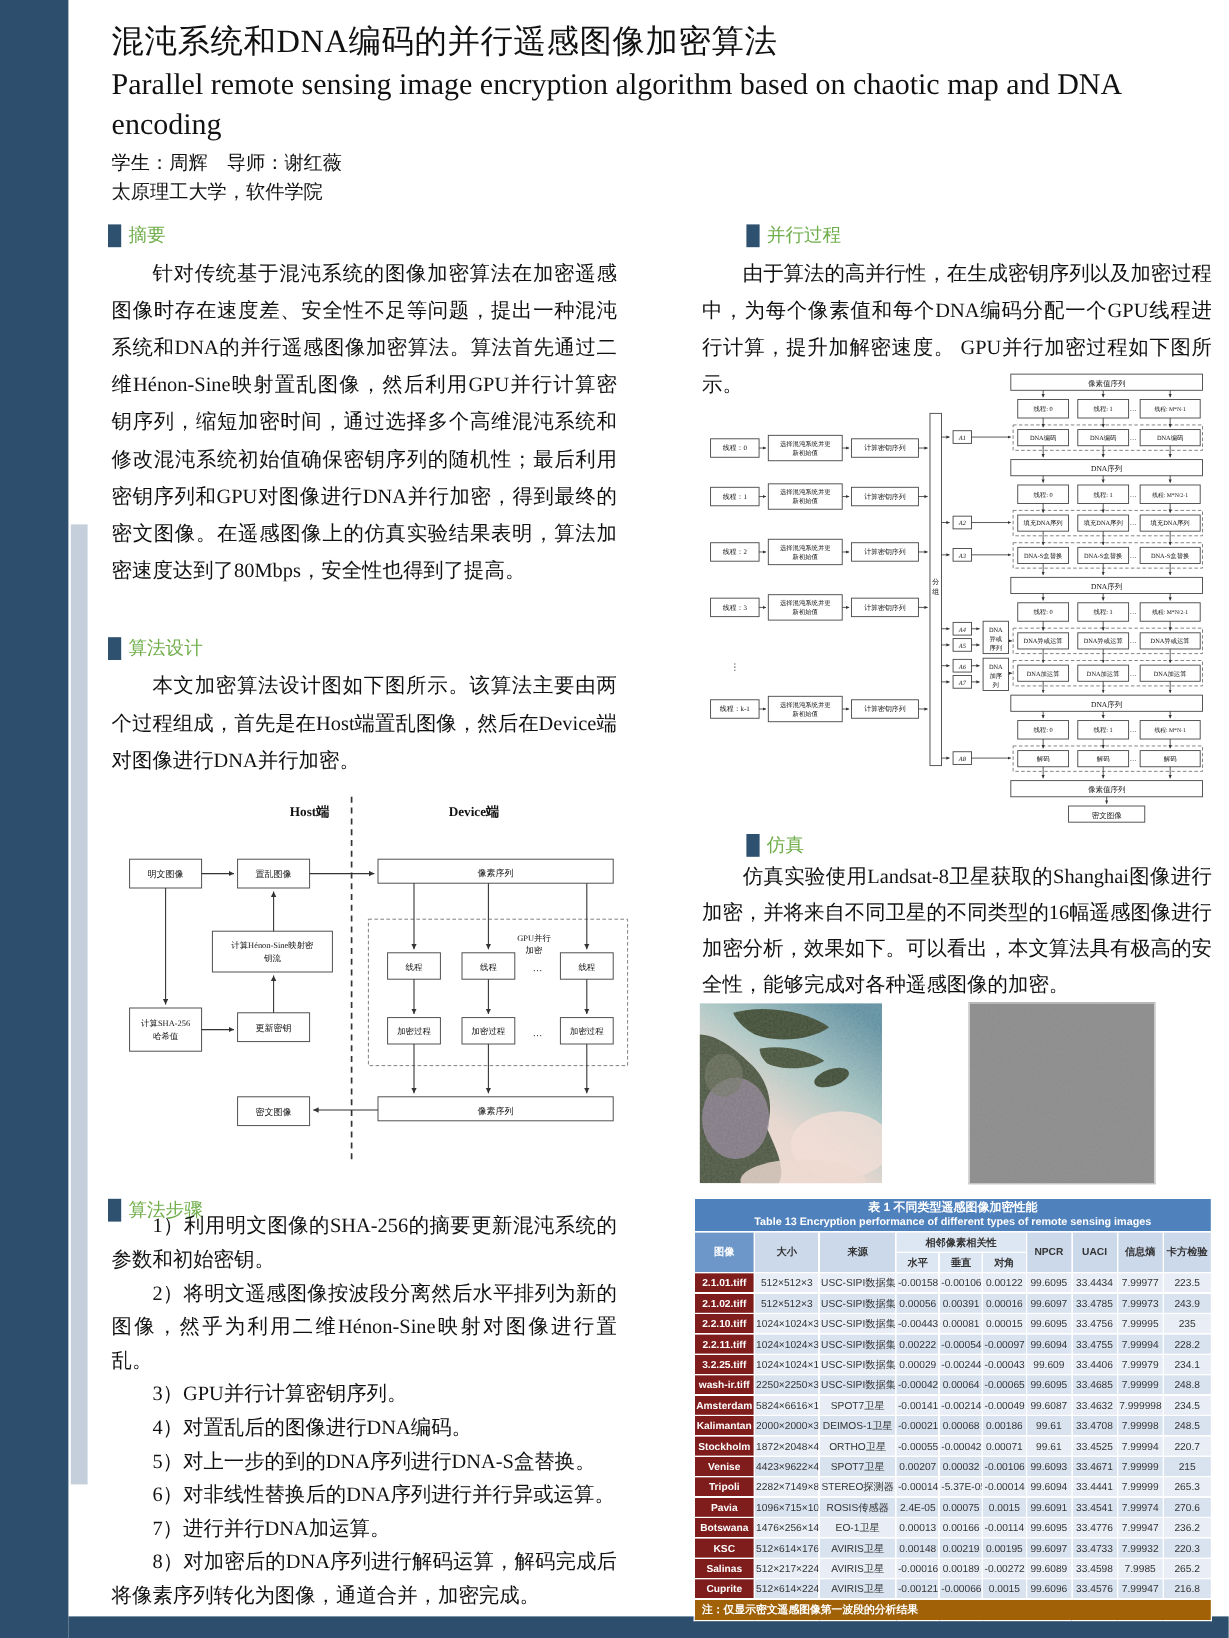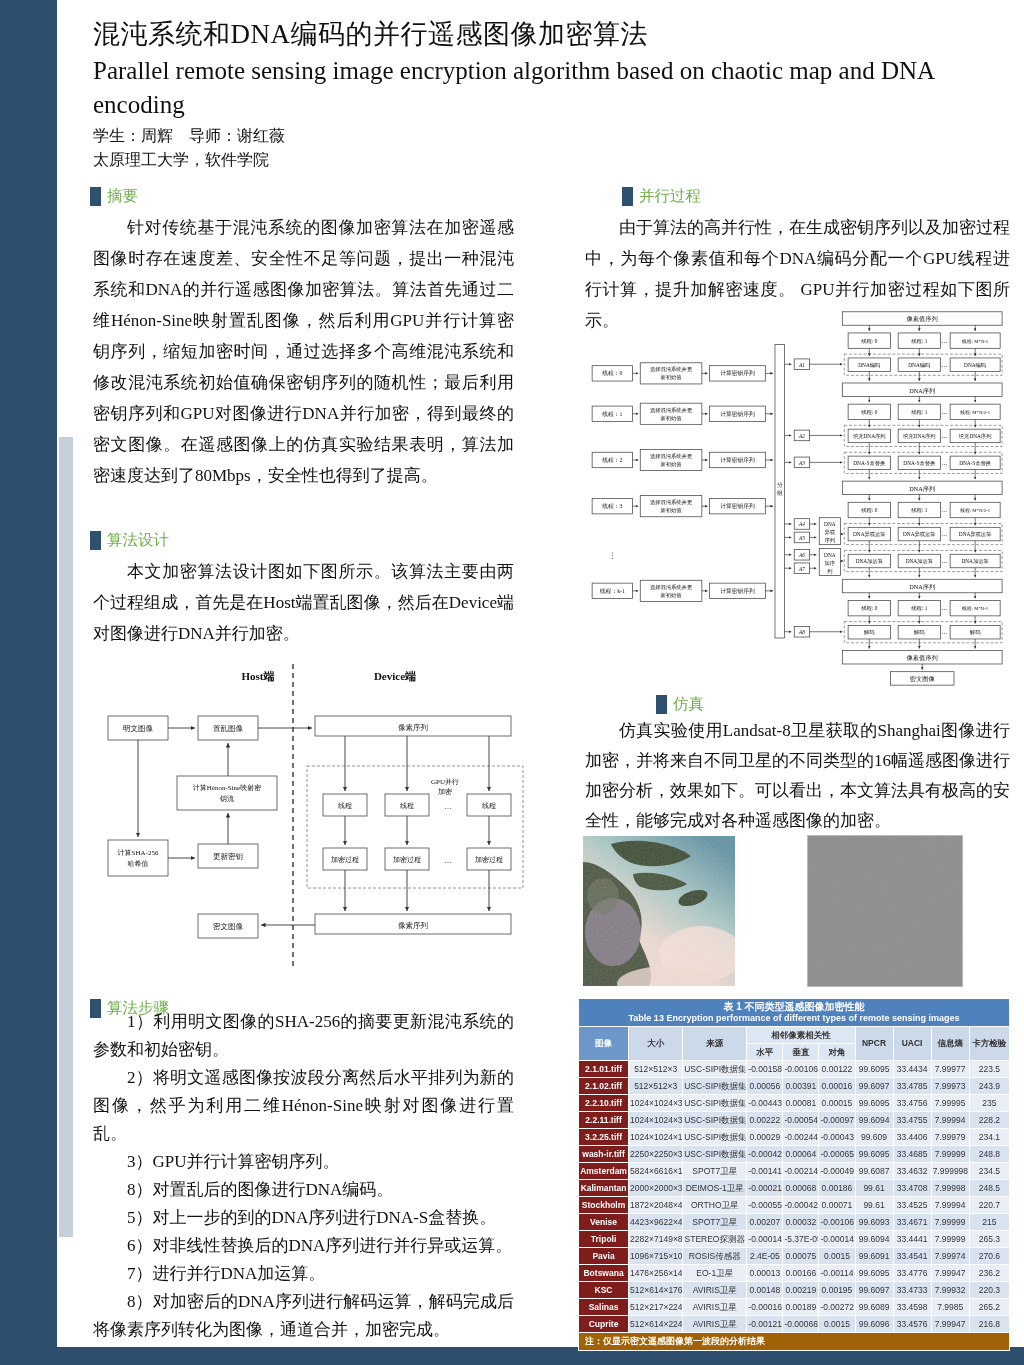--- a/index.html
+++ b/index.html
@@ -146,21 +146,21 @@
 </svg>
 
 <div class="abs shead" style="left:90px;top:982px;margin-top:16px;">
   <span class="sq"></span>
   <span class="sttl">算法步骤</span>
 </div>
 <div class="abs steps" style="left:93px;top:1008px;width:421px;">
     <p>1）利用明文图像的SHA-256的摘要更新混沌系统的参数和初始密钥。</p>
     <p>2）将明文遥感图像按波段分离然后水平排列为新的图像，然乎为利用二维Hénon-Sine映射对图像进行置乱。</p>
     <p>3）GPU并行计算密钥序列。</p>
-    <p>8）对置乱后的图像进行DNA编码。</p>
+    <p>4）对置乱后的图像进行DNA编码。</p>
     <p>5）对上一步的到的DNA序列进行DNA-S盒替换。</p>
     <p>6）对非线性替换后的DNA序列进行并行异或运算。</p>
     <p>7）进行并行DNA加运算。</p>
     <p>8）对加密后的DNA序列进行解码运算，解码完成后将像素序列转化为图像，通道合并，加密完成。</p>
   </div>
 
 <div class="abs shead" style="left:582px;top:186px;margin-left:40px;">
   <span class="sq"></span>
   <span class="sttl">并行过程</span>
 </div>
@@ -432,21 +432,21 @@
     <line class="ar" x1="290" y1="322" x2="290" y2="330"></line>
       <line class="ar" x1="342" y1="322" x2="342" y2="330"></line>
       <line class="ar" x1="400" y1="322" x2="400" y2="330"></line>
     <line class="ar" x1="290" y1="346" x2="290" y2="356"></line>
       <line class="ar" x1="342" y1="346" x2="342" y2="356"></line>
       <line class="ar" x1="400" y1="346" x2="400" y2="356"></line>
     <line class="ar" x1="345" y1="372" x2="345" y2="378"></line>
   </g>
 </svg>
 
-<div class="abs shead" style="left:616px;top:694px;padding-left:40px;">
+<div class="abs shead" style="left:582px;top:694px;padding-left:40px;">
   <span class="sq"></span>
   <span class="sttl">仿真</span>
 </div>
 <div class="abs" style="left:585px;top:716px;width:425px;font-size:17px;line-height:30px;text-align:justify;text-indent:2em;">仿真实验使用Landsat-8卫星获取的Shanghai图像进行加密，并将来自不同卫星的不同类型的16幅遥感图像进行加密分析，效果如下。可以看出，本文算法具有极高的安全性，能够完成对各种遥感图像的加密。</div>
 
 <svg class="abs" style="left:583px;top:836px;" width="152" height="150" viewBox="0 0 152 150">
   <defs>
     <linearGradient id="wg" x1="0.8" y1="0" x2="0.1" y2="1">
       <stop offset="0" stop-color="#5f8fa0"></stop>
       <stop offset="0.35" stop-color="#a9c6c3"></stop>

